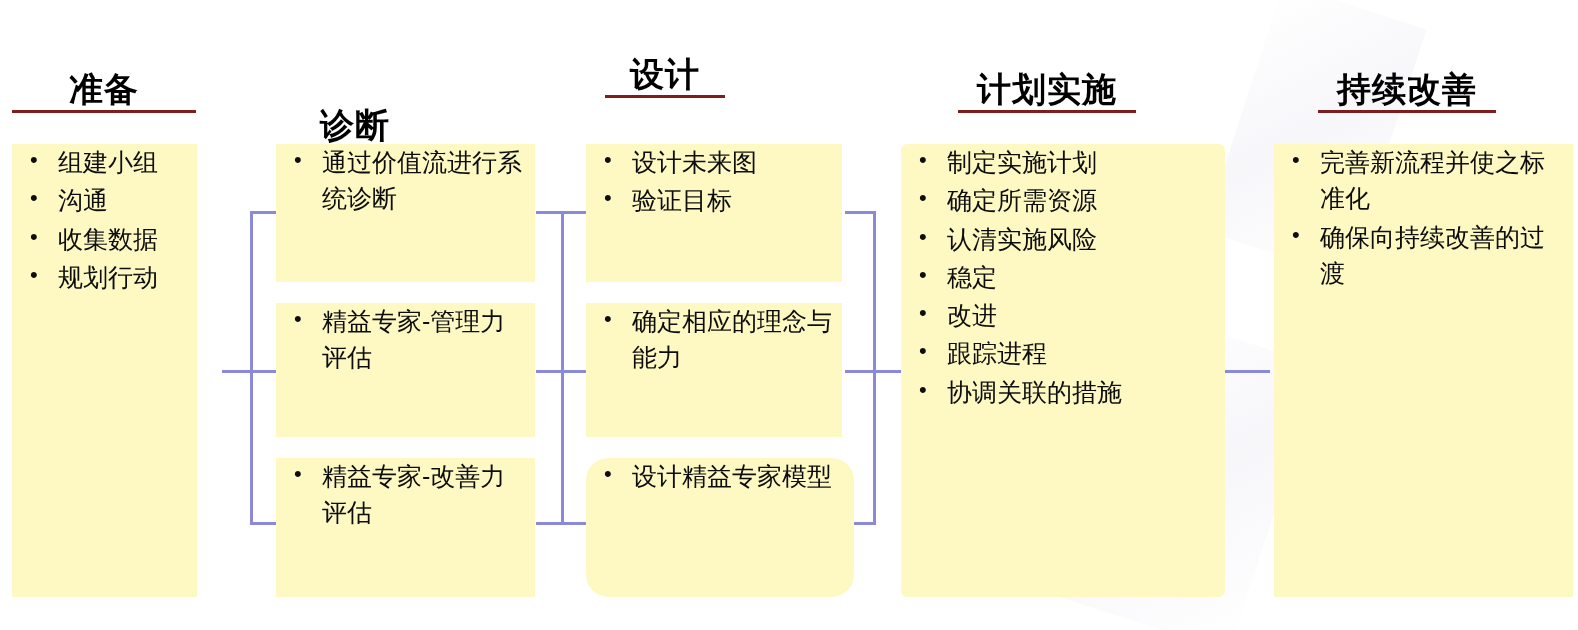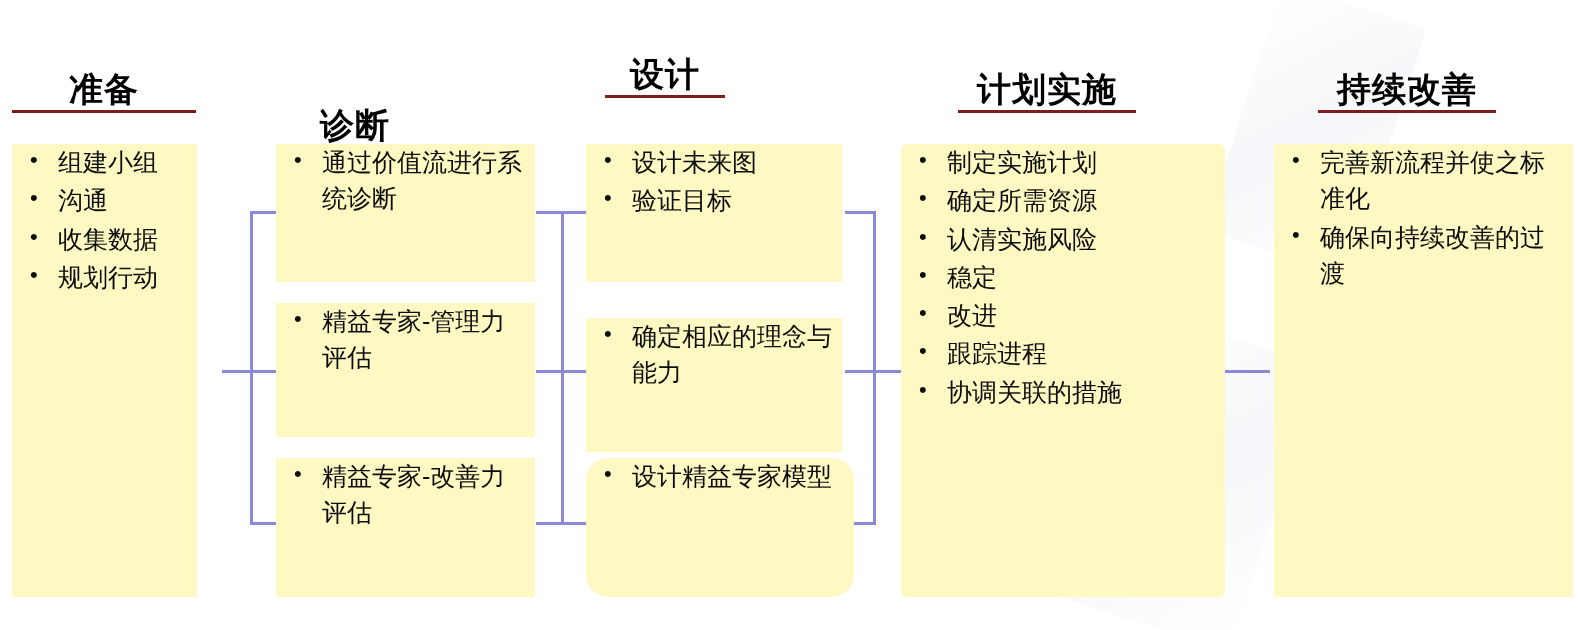--- a/index.html
+++ b/index.html
@@ -146,21 +146,21 @@
       <li>精益专家-改善力评估</li>
     </ul>
   </div>
 
   <div class="card" style="left:586px; top:144px; width:256px; height:138px;">
     <ul class="items">
       <li>设计未来图</li>
       <li>验证目标</li>
     </ul>
   </div>
-  <div class="card" style="left:586px; top:318px; width:256px; height:134px;">
+  <div class="card" style="left:586px; top:303px; width:256px; height:134px;">
     <ul class="items">
       <li>确定相应的理念与能力</li>
     </ul>
   </div>
   <div class="card" style="left:586px; top:458px; width:268px; height:139px;border-radius:22px;">
     <ul class="items">
       <li>设计精益专家模型</li>
     </ul>
   </div>
 

